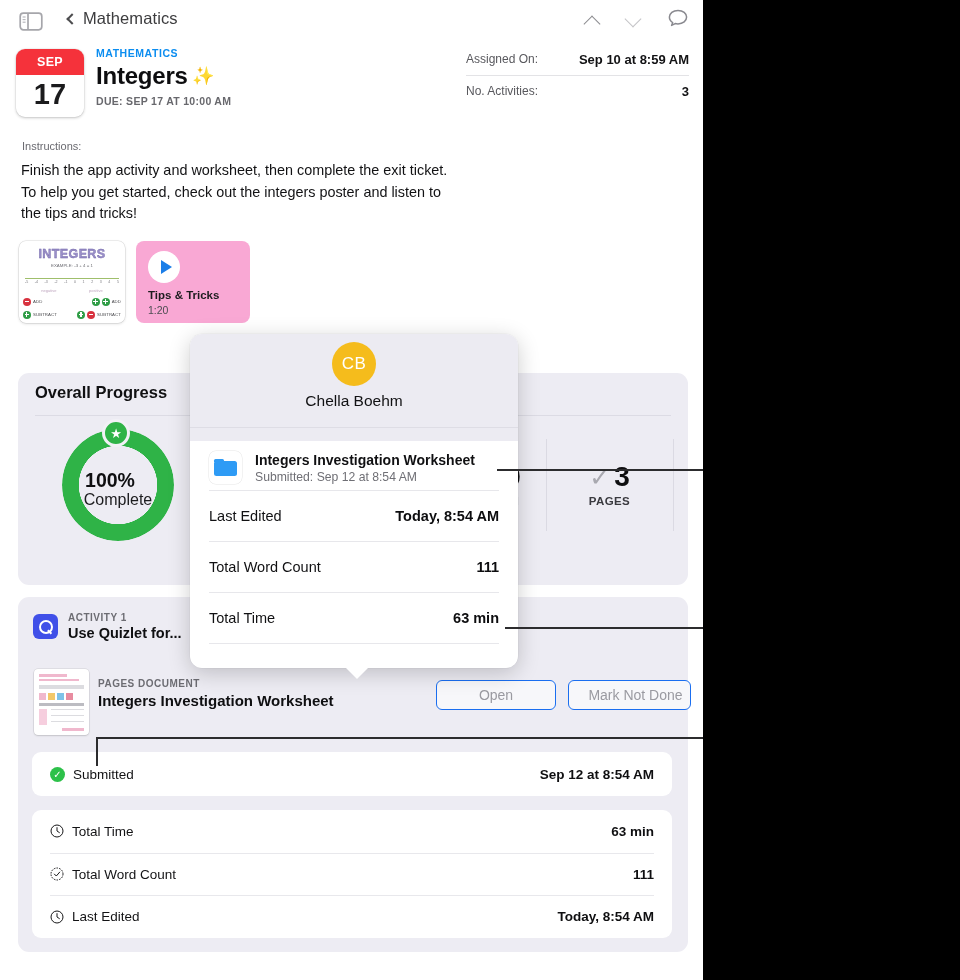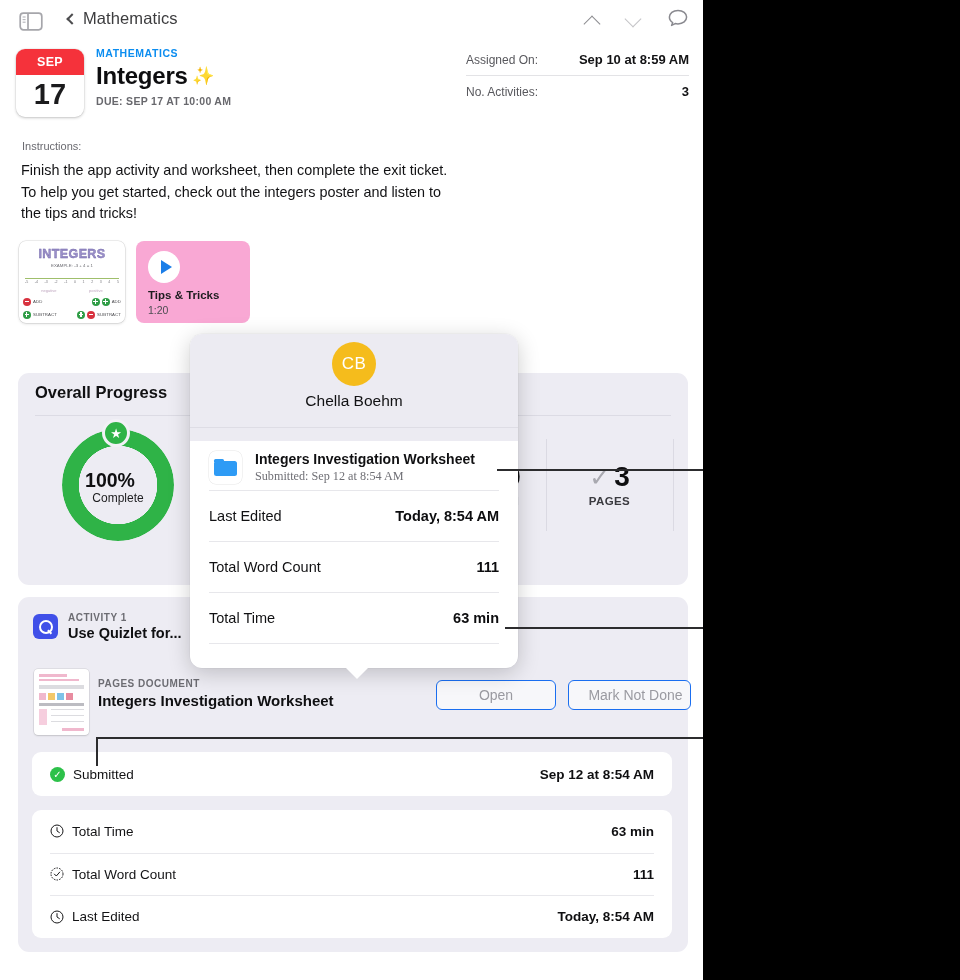--- a/index.html
+++ b/index.html
@@ -58,21 +58,21 @@
     display: flex; align-items: center; justify-content: center;
   }
   .hdr-left { position: absolute; left: 96px; top: 47px; width: 360px; }
   .eyebrow { font-size: 10.5px; font-weight: bold; color: #0b8df0; letter-spacing: .55px; }
   .title-row { display: flex; align-items: center; gap: 5px; margin-top: 3px; }
   .title { font-size: 24px; font-weight: bold; color: #0d0d0f; letter-spacing: -.2px; }
   .sparkles { font-size: 18px; line-height: 1; }
   .due { font-size: 10.5px; font-weight: bold; color: #68686d; letter-spacing: .3px; margin-top: 5px; }
 
   .hdr-meta { position: absolute; left: 466px; top: 48px; width: 223px; }
-  .meta-row { display: flex; justify-content: space-between; align-items: center; padding: 4px 0 8px; }
+  .meta-row { display: flex; justify-content: space-between; align-items: flex-start; padding: 4px 0 8px; }
   .meta-row + .meta-row { border-top: 1px solid #e3e3e6; padding-top: 8px; }
   .meta-k { font-size: 12px; color: #58585d; }
   .meta-v { font-size: 13px; font-weight: bold; color: #121214; }
 
   
   .instr-label { position: absolute; left: 22px; top: 140px; font-size: 11px; color: #6a6a70; }
   .instr-body {
     position: absolute; left: 21px; top: 160px; width: 430px;
     font-size: 14.4px; line-height: 21.5px; color: #121214;
   }
@@ -124,21 +124,21 @@
   .prog-head { position: absolute; left: 17px; top: 10px; font-size: 16.5px; font-weight: bold; color: #101012; }
   .prog-div { position: absolute; left: 17px; right: 17px; top: 42px; height: 1px; background: #dcdbe4; }
   .ring-wrap { position: absolute; left: 44px; top: 56px; width: 112px; height: 112px; }
   .ring {
     width: 112px; height: 112px; border-radius: 50%;
     background: conic-gradient(#2fb347 0 100%, #d9d8e0 0);
     -webkit-mask: radial-gradient(circle, transparent 39px, #000 39.5px);
             mask: radial-gradient(circle, transparent 39px, #000 39.5px);
   }
   .ring-pct { position: absolute; left: 0; right: 16px; top: 40px; text-align: center; font-size: 19.5px; font-weight: bold; color: #0f0f11; }
-  .ring-sub { position: absolute; left: 0; right: 0; top: 62px; text-align: center; font-size: 12px; color: #1c1c1e; }
+  .ring-sub { position: absolute; left: 0; right: 0; top: 62px; text-align: center; font-size: 16px; color: #1c1c1e; }
   .ring-star {
     position: absolute; left: 40px; top: -10px; width: 28px; height: 28px; border-radius: 50%;
     background: #2fb347; border: 3px solid #f2f1f6; color: #fff;
     display: flex; align-items: center; justify-content: center; font-size: 13px;
   }
   .prog-sep { position: absolute; top: 66px; width: 1px; height: 92px; background: #dbdae3; }
   .stat { position: absolute; top: 88px; text-align: center; }
   .stat-top { display: flex; align-items: center; justify-content: center; gap: 4px; font-size: 28px; font-weight: bold; color: #0e0e10; }
   .stat-lbl { font-size: 11.5px; font-weight: bold; color: #3a3a3f; letter-spacing: .4px; margin-top: 2px; }
   .chk { color: #a9a9b0; font-size: 25px; font-weight: normal; }
@@ -215,21 +215,21 @@
   .pop-name { position: absolute; left: 0; right: 0; top: 58px; text-align: center; font-size: 15.5px; color: #111113; }
   .pop-gap { height: 14px; background: #ecebf2; border-top: 1px solid #dedde5; }
   .pop-file { display: flex; align-items: center; gap: 13px; padding: 10px 19px 6px; }
   .folder-icon {
     width: 33px; height: 33px; border-radius: 7px; background: #fff; position: relative;
     box-shadow: 0 0 0 .5px rgba(0,0,0,.1);
   }
   .folder-icon::before { content: ""; position: absolute; left: 5px; top: 8px; width: 10px; height: 3px; background: #2e9bf5; border-radius: 1.5px 1.5px 0 0; }
   .folder-icon::after { content: ""; position: absolute; left: 5px; top: 10px; width: 23px; height: 15px; background: #2e9bf5; border-radius: 2.5px; }
   .pf-title { font-size: 14px; font-weight: bold; color: #101012; }
-  .pf-sub { font-size: 12.2px; color: #6f6f75; margin-top: 2px; font-family: Liberation Serif, serif; }
+  .pf-sub { font-size: 12.2px; color: #6f6f75; margin-top: 2px; }
   .pop-rows { padding: 0 19px; }
   .pop-row { height: 51px; display: flex; align-items: center; justify-content: space-between; border-top: 1px solid #e7e7eb; }
   .pop-row:first-child { border-top: 1px solid #e7e7eb; }
   .pop-k { font-size: 14.5px; color: #111113; }
   .pop-v { font-size: 14.5px; font-weight: bold; color: #0d0d0f; }
   .pop-tail {
     position: absolute; left: 344px; top: 666px; width: 0; height: 0;
     border-left: 13px solid transparent; border-right: 13px solid transparent;
     border-top: 13px solid #fff; z-index: 21;
   }

